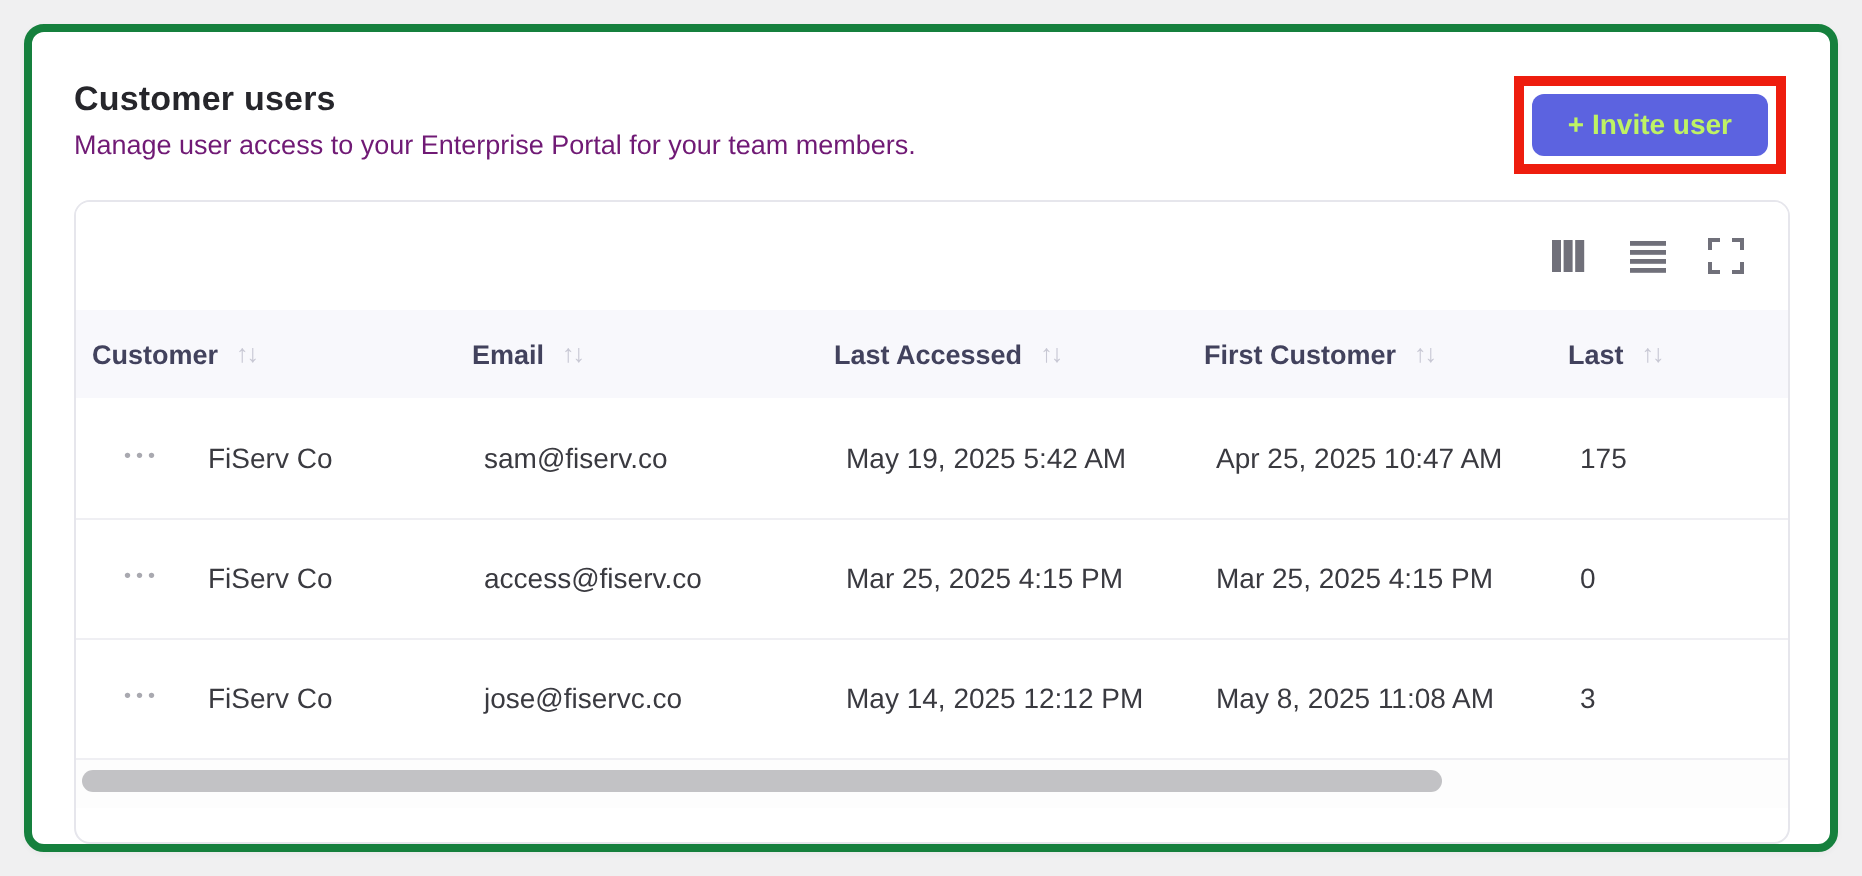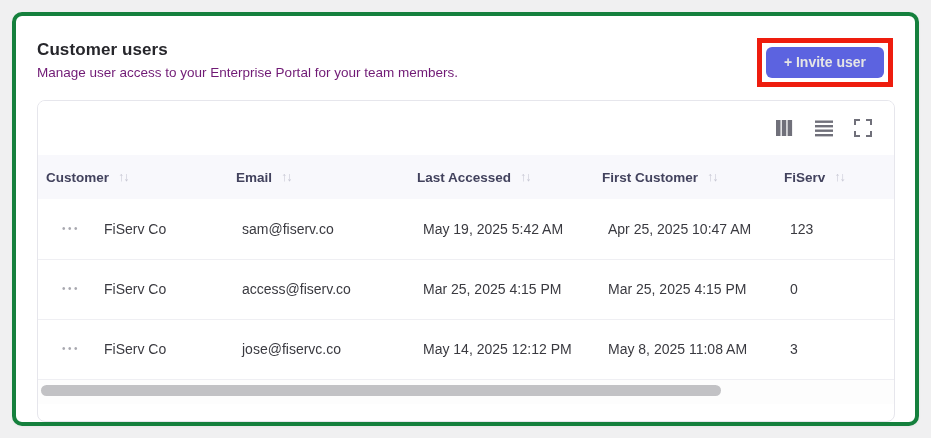--- a/index.html
+++ b/index.html
@@ -17,21 +17,21 @@
     padding:24px 20px 16px 21px;
   }
   .card-header { display:flex; justify-content:space-between; align-items:flex-start; }
   .page-title { font-size:17px; font-weight:700; color:#26262b; letter-spacing:0.1px; }
   .page-subtitle { margin-top:5px; font-size:13.5px; color:#701a75; }
   .annotation-frame {
     border:5px solid #ee1d0e; padding:4px; margin-top:-2px; margin-right:2px;
     background:#ffffff;
   }
   .invite-btn {
-    display:inline-block; background:#5c63e0; color:#e5e5e5; border:none;
+    display:inline-block; background:#5c63e0; color:#bef264; border:none;
     font-family:inherit; font-size:14px; font-weight:700;
     padding:7px 18px 8px; border-radius:6px; cursor:pointer; white-space:nowrap;
   }
   .table-panel {
     margin-top:13px; height:322px;
     border:1px solid #e6e6ec; border-radius:8px;
     overflow:hidden; background:#ffffff;
   }
   .panel-toolbar {
     height:54px; display:flex; justify-content:flex-end; align-items:center;
@@ -136,36 +136,36 @@
           <th>
             <span>Email</span><span class="sort-icon">↑↓</span>
           </th>
           <th>
             <span>Last Accessed</span><span class="sort-icon">↑↓</span>
           </th>
           <th>
             <span>First Customer</span><span class="sort-icon">↑↓</span>
           </th>
           <th>
-            <span>FiServ</span><span class="sort-icon">↑↓</span>
+            <span>Last</span><span class="sort-icon">↑↓</span>
           </th>
         </tr>
       </thead>
       <tbody>
   <tr>
     <td class="cell-customer">
       <span class="cust-wrap">
         <button class="row-menu">•••</button>
         <span>FiServ Co</span>
       </span>
     </td>
     <td>sam@fiserv.co</td>
     <td>May 19, 2025 5:42 AM</td>
     <td>Apr 25, 2025 10:47 AM</td>
-    <td>123</td>
+    <td>175</td>
   </tr>
 
   <tr>
     <td class="cell-customer">
       <span class="cust-wrap">
         <button class="row-menu">•••</button>
         <span>FiServ Co</span>
       </span>
     </td>
     <td>access@fiserv.co</td>

